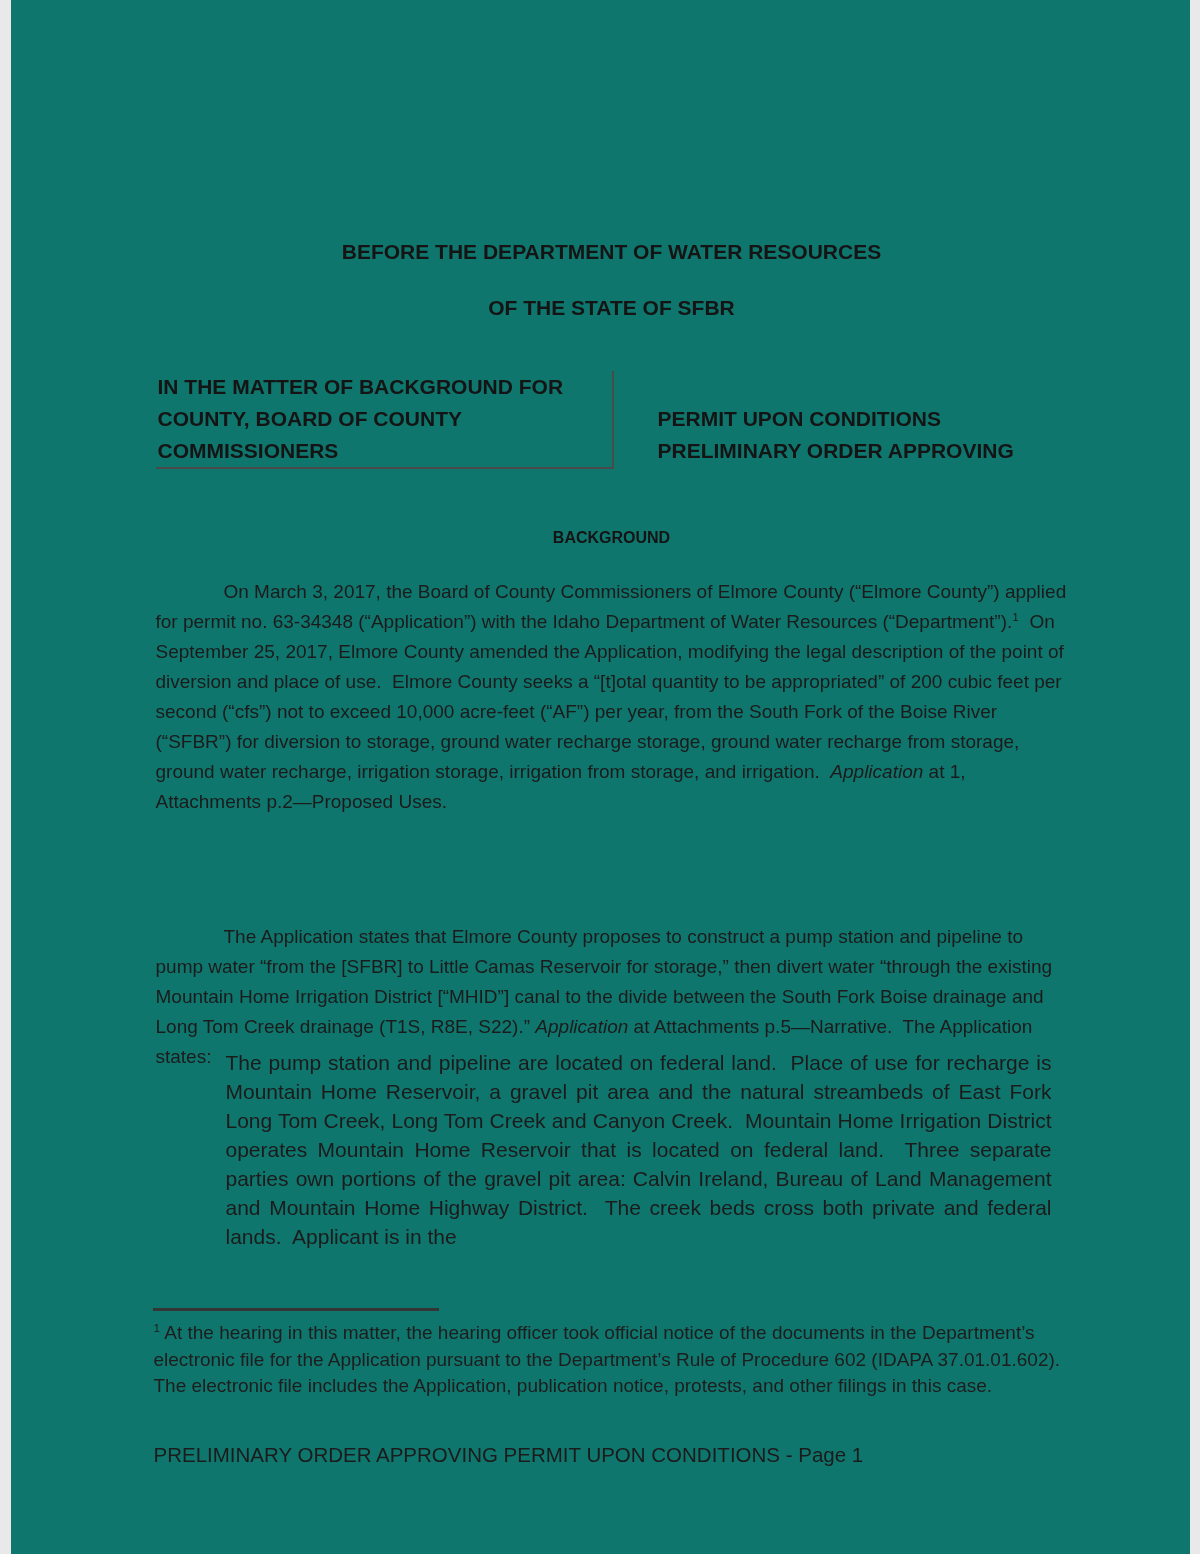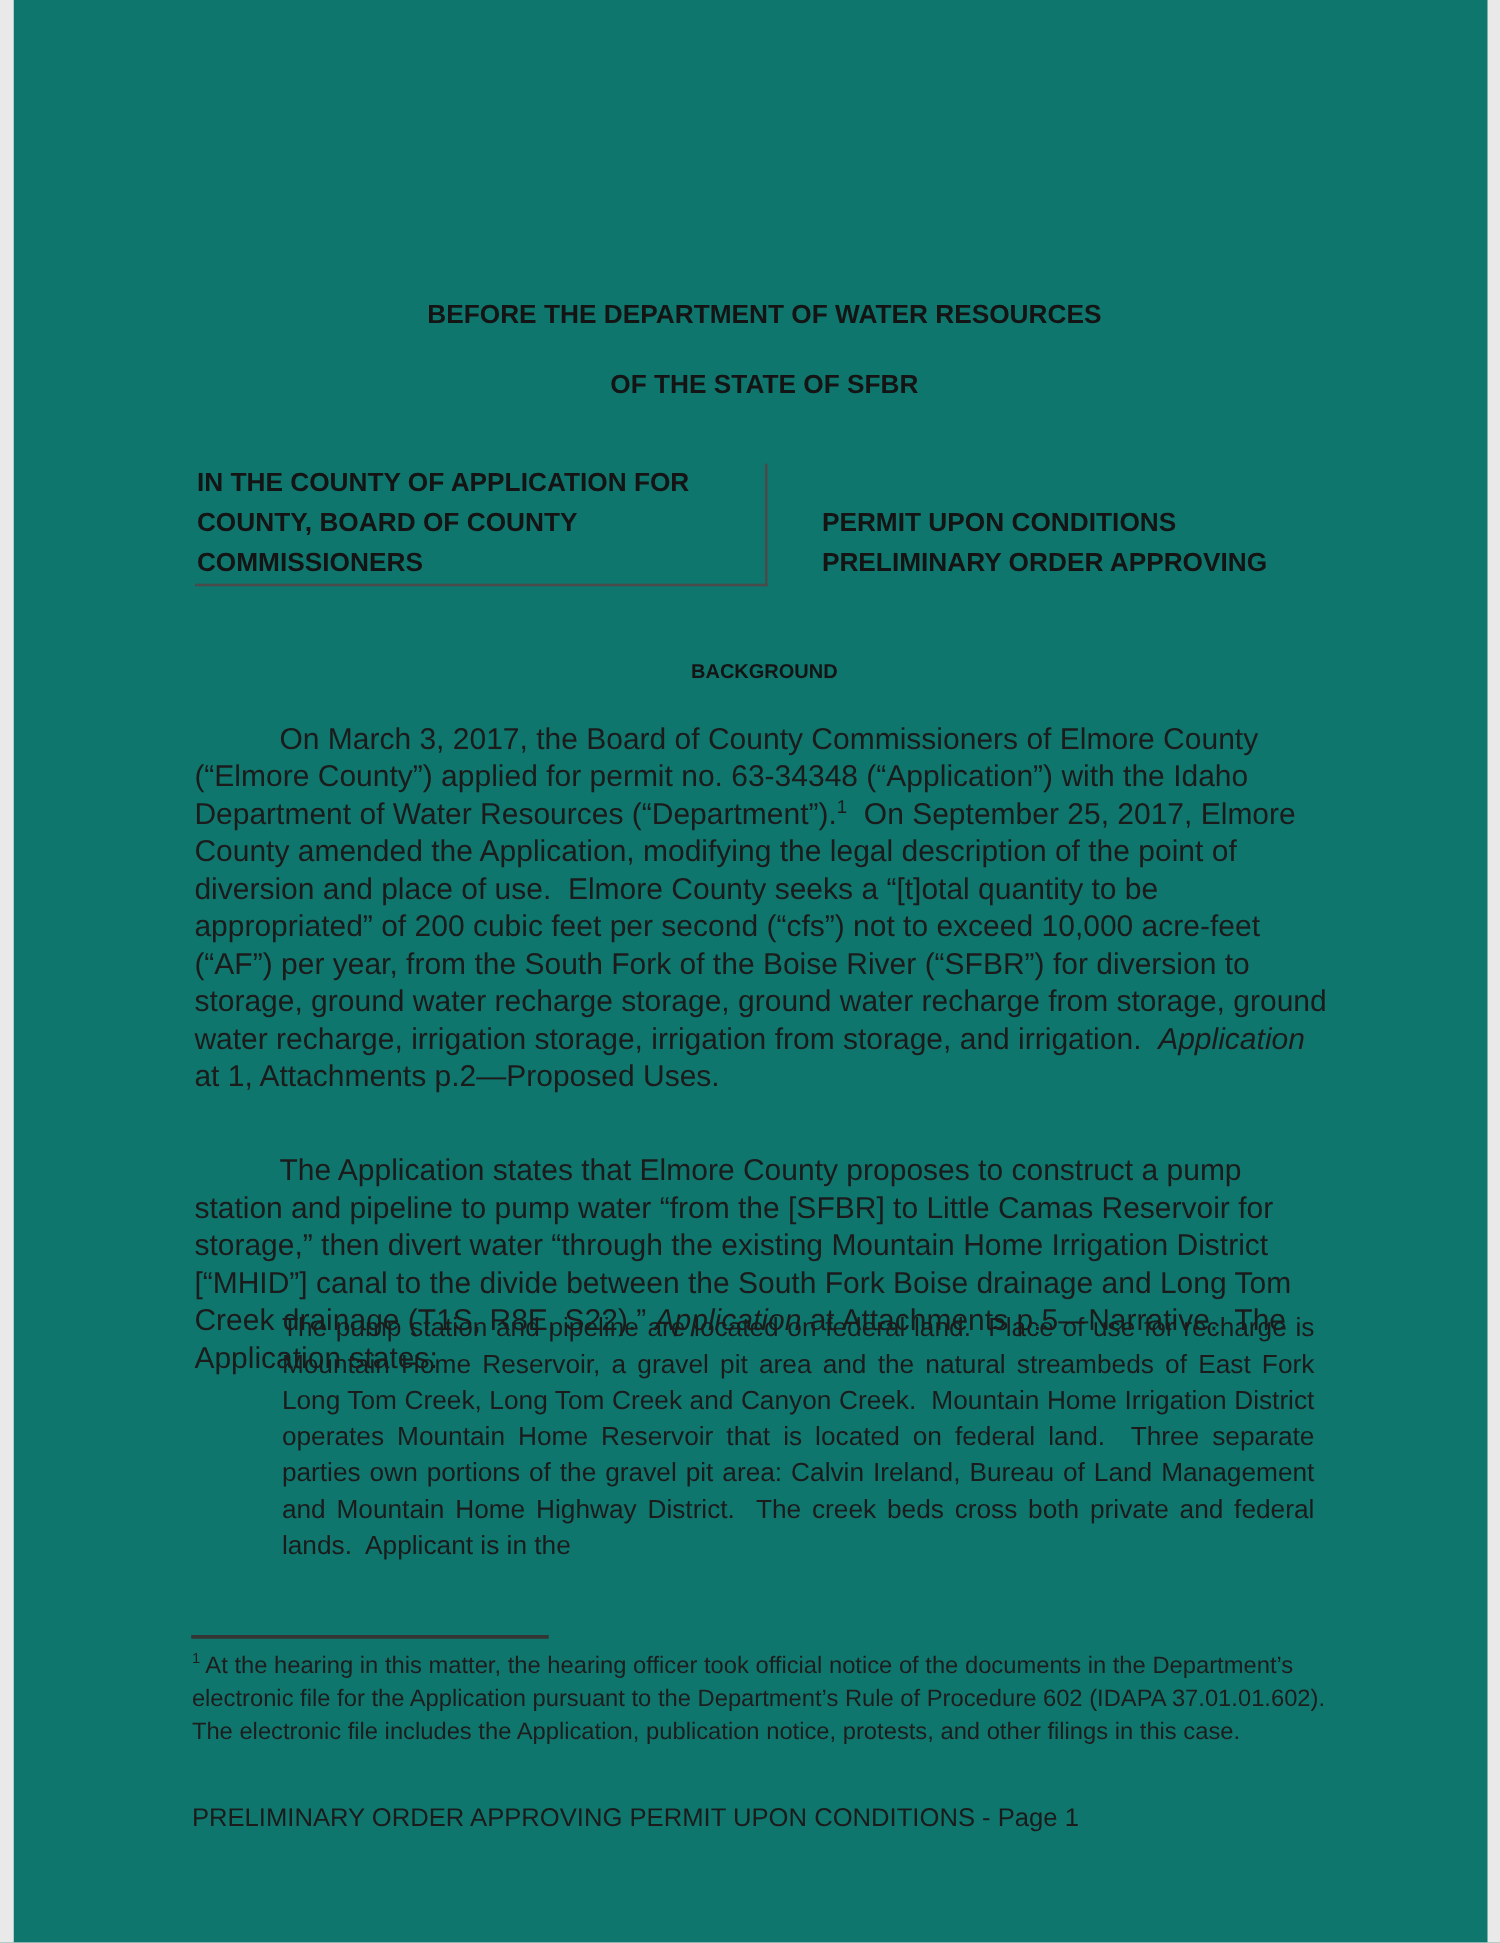--- a/index.html
+++ b/index.html
@@ -53,21 +53,21 @@
   .section-heading {
     top: 521px;
     text-align: center;
     font-weight: 700;
     font-size: 16px;
     line-height: 33px;
     color: #141414;
   }
 
   .body-para {
-    font-size: 24px;
+    font-size: 19px;
     line-height: 30px;
     text-indent: 68px;
     white-space: pre-wrap;
     text-align: left;
     color: #1b1b1b;
   }
   .para-1 { top: 577px; }
   .para-2 { top: 922px; }
 
   .block-quote {
@@ -124,21 +124,21 @@
 </head>
 <body>
 
 <div class="page">
 
   <div class="abs col doc-title">BEFORE THE DEPARTMENT OF WATER RESOURCES</div>
   <div class="abs col doc-title doc-title2">OF THE STATE OF SFBR</div>
 
   <div class="abs col caption">
     <div class="caption-left">
-      <div class="cap-line">IN THE COUNTY OF APPLICATION FOR</div>
+      <div class="cap-line">IN THE MATTER OF BACKGROUND FOR</div>
       <div class="cap-line">COUNTY, BOARD OF COUNTY</div>
       <div class="cap-line">COMMISSIONERS</div>
     </div>
     <div class="caption-right">
       <div class="cap-line">PERMIT UPON CONDITIONS</div>
       <div class="cap-line">PRELIMINARY ORDER APPROVING</div>
     </div>
   </div>
 
   <div class="abs col section-heading">BACKGROUND</div>

